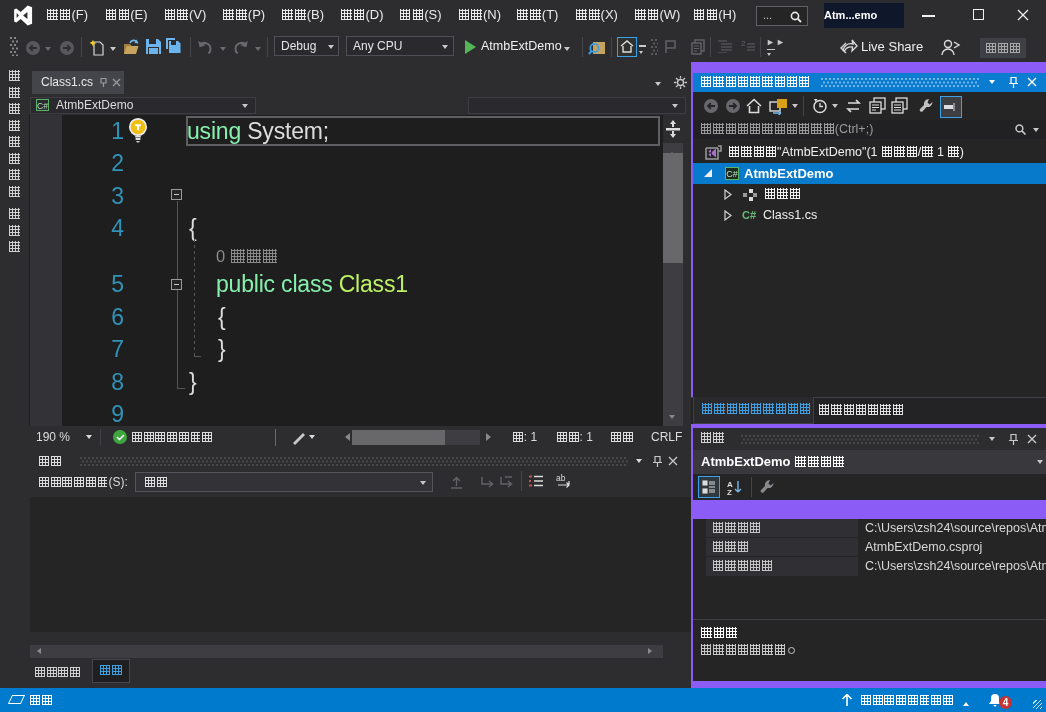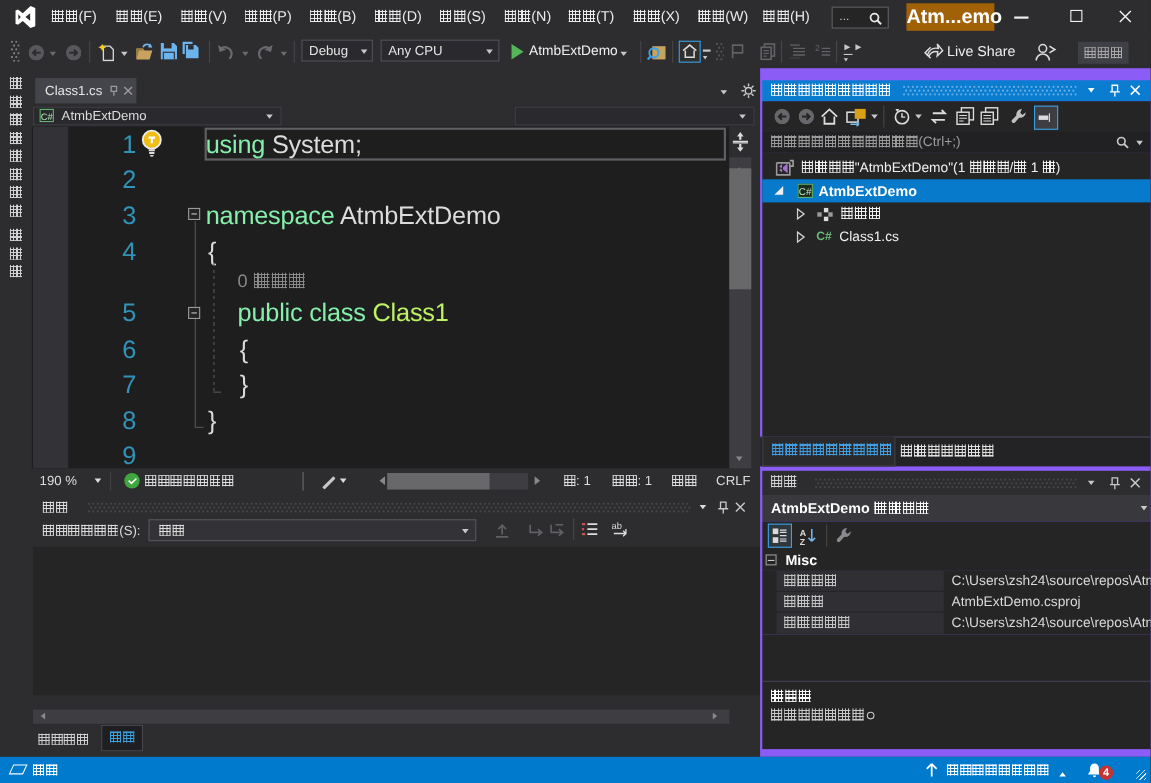--- a/index.html
+++ b/index.html
@@ -27,21 +27,21 @@
   <div class="ab" style="left:46px;top:7px;font-size:13px;color:#eaeaea;white-space:nowrap;letter-spacing:0">
     <span class="mi"><i class="c"></i><i class="c"></i>(F)</span><span class="mi"><i class="c"></i><i class="c"></i>(E)</span><span class="mi"><i class="c"></i><i class="c"></i>(V)</span><span class="mi"><i class="c"></i><i class="c"></i>(P)</span><span class="mi"><i class="c"></i><i class="c"></i>(B)</span><span class="mi"><i class="c"></i><i class="c"></i>(D)</span><span class="mi"><i class="c"></i><i class="c"></i>(S)</span><span class="mi"><i class="c"></i><i class="c"></i>(N)</span><span class="mi"><i class="c"></i><i class="c"></i>(T)</span><span class="mi"><i class="c"></i><i class="c"></i>(X)</span><span class="mi"><i class="c"></i><i class="c"></i>(W)</span><span class="mi"><i class="c"></i><i class="c"></i>(H)</span>
   </div>
   <div class="ab" style="left:756px;top:6px;width:52px;height:20px;background:#252526;border:1px solid #5f5f66;color:#c8c8c8;font-size:11px">
     <span class="ab" style="left:6px;top:2px">...</span>
     <svg class="ab" style="left:32px;top:3px" width="14" height="14" viewBox="0 0 14 14">
         <circle cx="6" cy="6" r="3.6" fill="none" stroke="#e8e8e8" stroke-width="1.6"></circle>
         <path d="M8.7 8.7 L12 12" stroke="#e8e8e8" stroke-width="1.8"></path>
       </svg>
   </div>
-  <div class="ab" style="left:824px;top:3px;width:80px;height:25px;background:#a16207;color:#fff;font-size:18px;font-weight:bold;text-align:right;line-height:25px">Atm...emo</div>
+  <div class="ab" style="left:824px;top:3px;width:80px;height:25px;background:#0f172a;color:#fff;font-size:11px;font-weight:bold;text-align:left;line-height:25px">Atm...emo</div>
   <div class="ab" style="left:922px;top:15px;width:13px;height:1.5px;background:#f0f0f0"></div>
   <div class="ab" style="left:973px;top:9px;width:11px;height:11px;border:1.2px solid #f0f0f0"></div>
   <svg class="ab" style="left:1017px;top:9px" width="12" height="12" viewBox="0 0 12 12">
       <path d="M1 1 L11 11 M11 1 L1 11" stroke="#f0f0f0" stroke-width="1.3"></path>
     </svg>
 </div>
 
 <div class="ab" id="toolbar" style="left:0;top:31px;width:1046px;height:31px;background:#2d2d30;color:#c8c8c8">
   <div class="ab dots" style="left:10px;top:6px;width:8px;height:19px"></div>
   <svg class="ico" style="left:26px;top:10px" width="14" height="14" viewBox="0 0 14 14">
@@ -205,21 +205,20 @@
     <div class="ab lnum" style="top:218.2px">7</div>
     <div class="ab lnum" style="top:250.6px">8</div>
     <div class="ab lnum" style="top:283px">9</div>
     <svg class="ab" style="left:98px;top:2px" width="23" height="26" viewBox="0 0 23 26">
         <circle cx="11" cy="10" r="8.2" fill="#f0bf15" stroke="#ececec" stroke-width="1.7"></circle>
         <path d="M8 8.2 h6 M11 8.2 v5" stroke="#fff" stroke-width="2"></path>
         <path d="M8.2 19.6 h5.6 M8.6 22 h4.8" stroke="#e0e0e0" stroke-width="1.8"></path>
         <path d="M9 24 h4 l-1 1.6 h-2 z" fill="#c8c8c8"></path>
       </svg>
     <div class="ab cl" style="top:0"><span class="kw">using</span> <span class="id">System;</span></div>
-    <div class="ab cl" style="top:64.8px"><span class="kw">namespace</span> <span class="id">AtmbExtDemo</span></div>
     <div class="ab cl" style="top:97.2px;left:160px"><span class="id">{</span></div>
     <div class="ab" style="left:187px;top:130px;height:23px;line-height:23px;font-size:16.5px;color:#8a8a8a">0 <i class="c"></i><i class="c"></i><i class="c"></i></div>
     <div class="ab cl" style="top:153.4px;left:187px"><span class="kw">public class</span> <span class="cls">Class1</span></div>
     <div class="ab cl" style="top:185.8px;left:189px"><span class="id">{</span></div>
     <div class="ab cl" style="top:218.2px;left:189px"><span class="id">}</span></div>
     <div class="ab cl" style="top:250.6px;left:160px"><span class="id">}</span></div>
 
     <div class="ab" style="left:148px;top:86px;width:1px;height:187px;background:#565656"></div>
     <div class="ab" style="left:148px;top:273px;width:8px;height:1px;background:#565656"></div>
     <div class="ab" style="left:165px;top:122px;width:1px;height:119px;background:repeating-linear-gradient(0deg,#565656 0 3px,transparent 3px 6px)"></div>
@@ -455,25 +454,20 @@
     <svg class="ab" style="left:34px;top:5px" width="17" height="17" viewBox="0 0 17 17">
         <text x="0" y="8" font-size="8" fill="#dcdcdc" font-weight="bold">A</text>
         <text x="0" y="16" font-size="8" fill="#dcdcdc" font-weight="bold">Z</text>
         <path d="M11 2 v11 M11 13 l-3-3 M11 13 l3-3" stroke="#75b7e8" stroke-width="1.4" fill="none"></path>
       </svg>
     <div class="sep" style="left:58px;top:3px;height:20px"></div>
     <svg class="ab" style="left:66px;top:4px" width="18" height="18" viewBox="0 0 18 18">
         <path d="M11 2 a5 5 0 0 0 -5 6 L2 12 a1.8 1.8 0 0 0 2.5 2.5 L8.5 10 a5 5 0 0 0 6-5 L11.5 7.5 L9.5 5.5 Z" fill="#8a8a8e"></path>
       </svg>
   </div>
-  <div class="ab" style="left:2px;top:438px;width:353px;height:19px;background:#252526;color:#fff">
-    <div class="ab" style="left:3px;top:4px;width:10px;height:10px;border:1px solid #9b9b9b;background:#252526"></div>
-    <div class="ab" style="left:5px;top:8.5px;width:6px;height:1px;background:#c8c8c8"></div>
-    <span class="ab" style="left:21px;top:2px;font-weight:bold;font-size:13px">Misc</span>
-  </div>
   <div class="ab" style="left:2px;top:457px;width:353px;height:58px;background:#252526;color:#c4c4c4">
     <div class="ab" style="left:13px;top:0;width:152px;height:19px;background:#303034;border-bottom:1px solid #252526;padding:2px 0 0 6px"><i class="c"></i><i class="c"></i><i class="c"></i><i class="c"></i></div>
     <div class="ab" style="left:13px;top:19px;width:152px;height:19px;background:#303034;border-bottom:1px solid #252526;padding:2px 0 0 6px"><i class="c"></i><i class="c"></i><i class="c"></i></div>
     <div class="ab" style="left:13px;top:38px;width:152px;height:19px;background:#303034;padding:2px 0 0 6px"><i class="c"></i><i class="c"></i><i class="c"></i><i class="c"></i><i class="c"></i></div>
     <div class="ab" style="left:172px;top:2px;width:181px;color:#d8d8d8;white-space:nowrap;overflow:hidden">C:\Users\zsh24\source\repos\Atm</div>
     <div class="ab" style="left:172px;top:21px;width:181px;color:#d8d8d8;white-space:nowrap;overflow:hidden">AtmbExtDemo.csproj</div>
     <div class="ab" style="left:172px;top:40px;width:181px;color:#d8d8d8;white-space:nowrap;overflow:hidden">C:\Users\zsh24\source\repos\Atm</div>
   </div>
   <div class="ab" style="left:2px;top:515px;width:353px;height:42px;background:#252526"></div>
   <div class="ab" style="left:2px;top:557px;width:353px;height:62px;background:#252526;border-top:1px solid #3f3f46;color:#c8c8c8">

